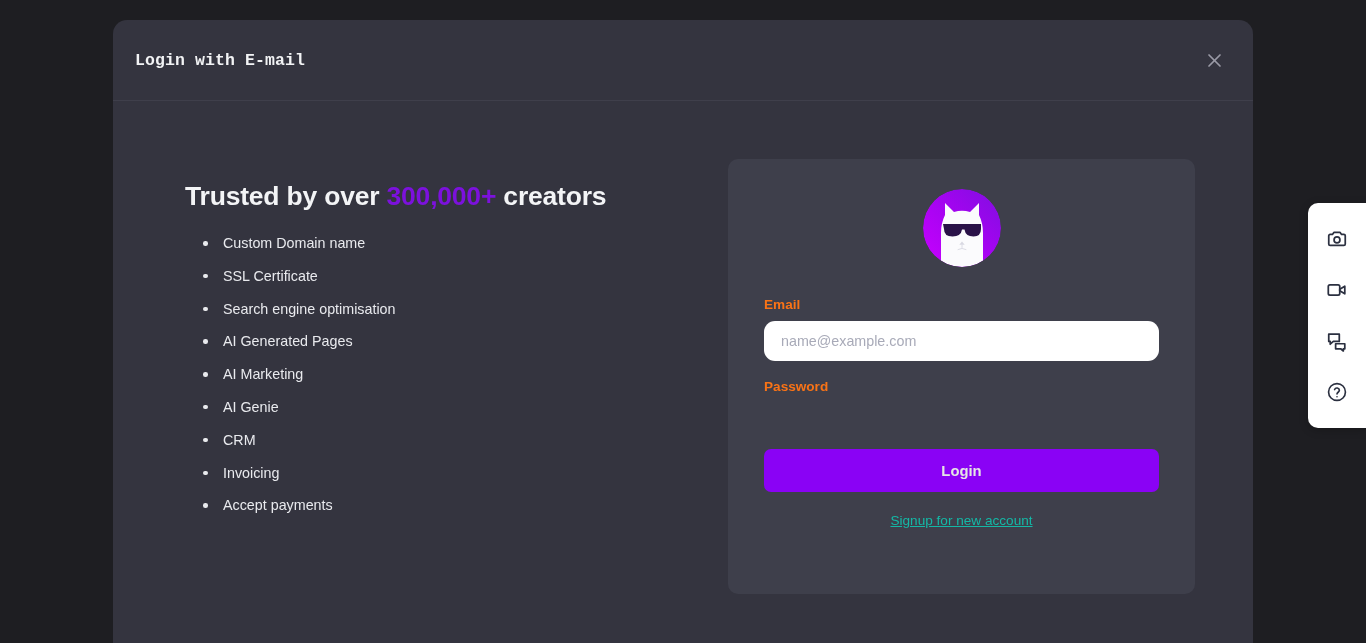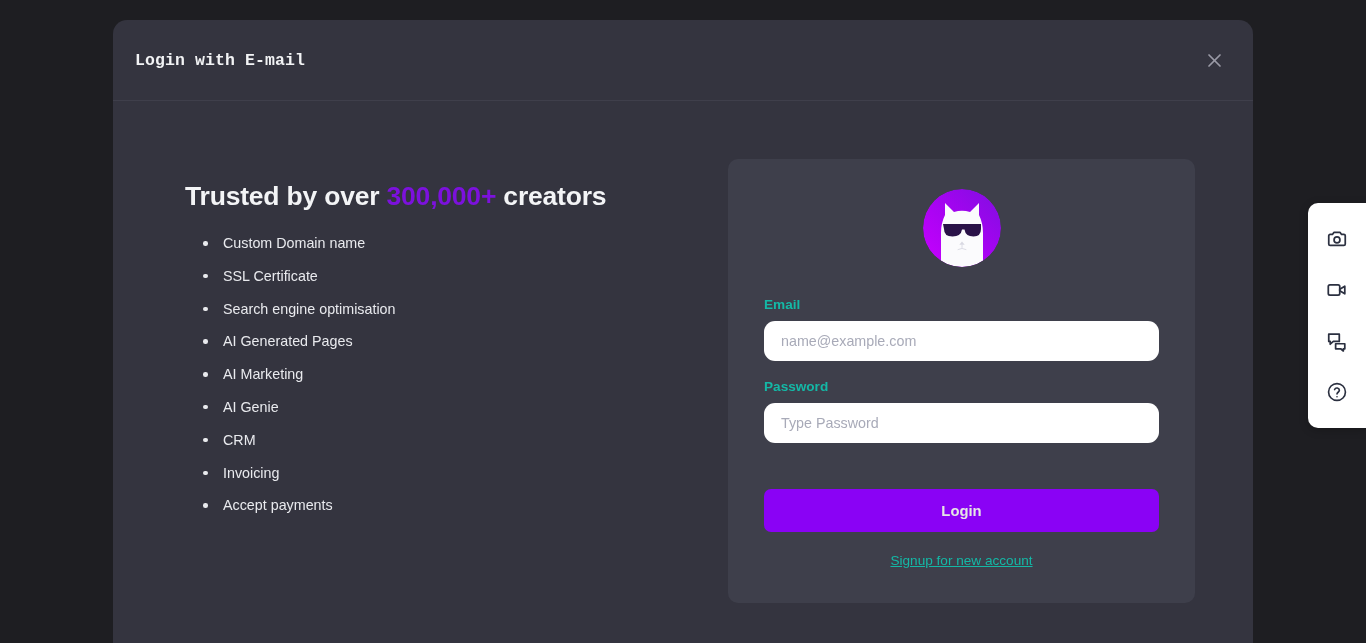--- a/index.html
+++ b/index.html
@@ -128,21 +128,21 @@
     width: 78px;
     height: 78px;
     border-radius: 50%;
     overflow: hidden;
     display: block;
   }
 
   .field-label {
     font-size: 13.6px;
     font-weight: bold;
-    color: #14b8a6;
+    color: #f97316;
     margin-bottom: 9px;
     display: block;
   }
 
   .text-input {
     width: 100%;
     height: 40px;
     background: #ffffff;
     border: none;
     border-radius: 11px;
@@ -300,21 +300,20 @@
         </span>
       </div>
 
       <div class="field-group">
         <label class="field-label">Email</label>
         <input class="text-input" type="email" placeholder="name@example.com" style="">
       </div>
 
       <div class="field-group password">
         <label class="field-label">Password</label>
-        <input class="text-input" type="text" placeholder="Type Password" style="">
       </div>
 
       <button class="login-btn">Login</button>
 
       <div class="signup-link-wrap">
         <a class="signup-link">Signup for new account</a>
       </div>
 
     </div>
   </div>

